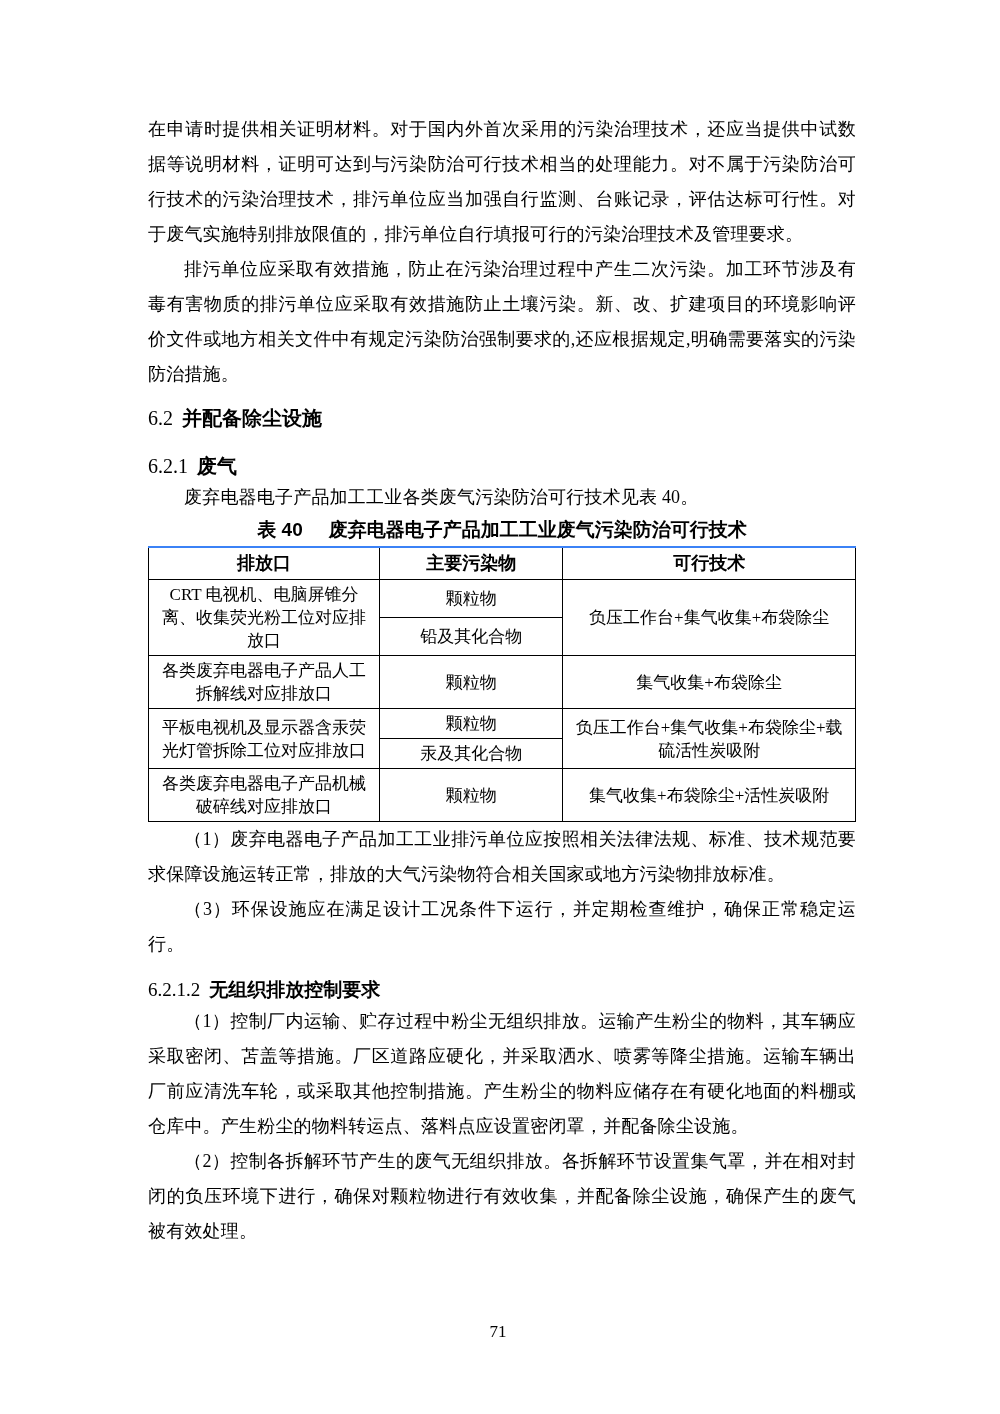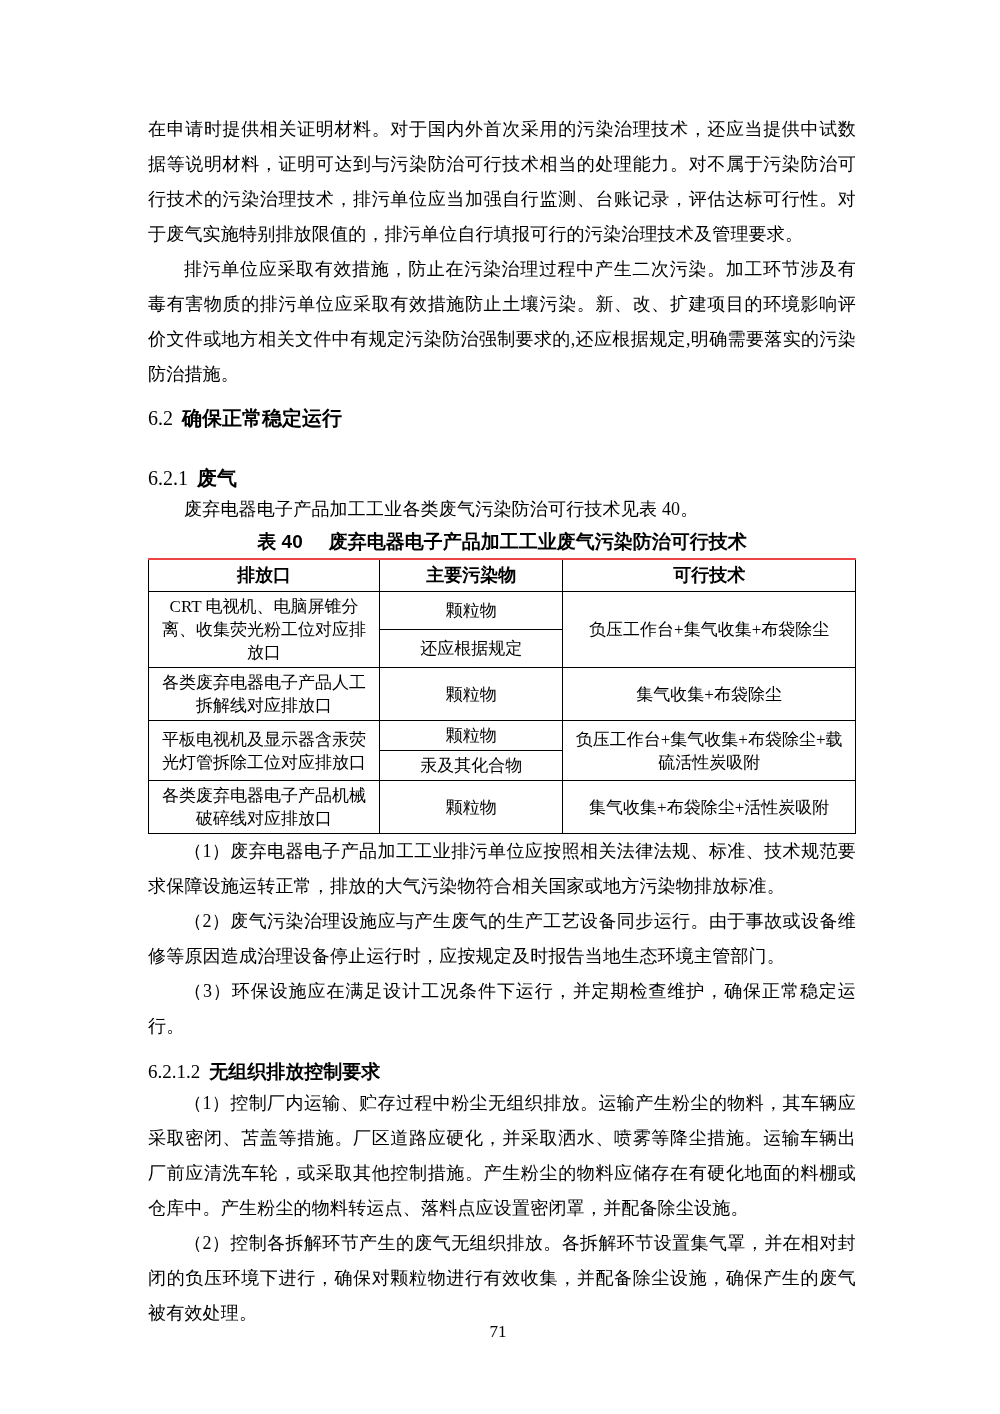--- a/index.html
+++ b/index.html
@@ -20,21 +20,21 @@
     line-height:35px;
     text-align:justify;
     letter-spacing:0.2px;
   }
   p.indent { text-indent:2em; }
 
   .heading { margin:0; font-size:20px; line-height:28px; }
   .heading .hnum  { font-family:"Liberation Serif","DejaVu Serif",serif; font-weight:normal; }
   .heading .htitle{ font-family:"Liberation Sans","DejaVu Sans",sans-serif; font-weight:bold; margin-left:9px; }
   .h62   { margin-top:12px; }
-  .h621  { margin-top:32px; }
+  .h621  { margin-top:20px; }
   .sub   { font-size:19px; }
   .h6211 { margin-top:14px; }
   .h6212 { margin-top:14px; }
   .intro { margin-top:6px; line-height:30px; }
 
   .caption {
     margin-top:2px;
     text-align:center;
     font-family:"Liberation Sans","DejaVu Sans",sans-serif;
     font-weight:bold;
@@ -53,42 +53,42 @@
     border:1px solid #000;
     text-align:center;
     vertical-align:middle;
     padding:3px 8px;
     line-height:23px;
   }
   table.tech th {
     font-family:"Liberation Sans","DejaVu Sans",sans-serif;
     font-weight:bold;
     font-size:18px;
-    border-top:2px solid #ef4444;
+    border-top:2px solid #3b82f6;
     padding:4px 8px;
   }
   .pageno {
     position:absolute;
     left:0; right:4px; bottom:70px;
     text-align:center;
     font-size:17px;
     line-height:24px;
   }
 </style>
 </head>
 <body>
 
 <div class="page">
 
   <p class="body">在申请时提供相关证明材料。对于国内外首次采用的污染治理技术，还应当提供中试数据等说明材料，证明可达到与污染防治可行技术相当的处理能力。对不属于污染防治可行技术的污染治理技术，排污单位应当加强自行监测、台账记录，评估达标可行性。对于废气实施特别排放限值的，排污单位自行填报可行的污染治理技术及管理要求。</p>
 
   <p class="body indent">排污单位应采取有效措施，防止在污染治理过程中产生二次污染。加工环节涉及有毒有害物质的排污单位应采取有效措施防止土壤污染。新、改、扩建项目的环境影响评价文件或地方相关文件中有规定污染防治强制要求的,还应根据规定,明确需要落实的污染防治措施。</p>
 
   <div class="heading h62">
-    <span class="hnum">6.2</span><span class="htitle">确保正常稳定运行</span>
+    <span class="hnum">6.2</span><span class="htitle">并配备除尘设施</span>
   </div>
 
   <div class="heading h621">
     <span class="hnum">6.2.1</span><span class="htitle">废气</span>
   </div>
 
   <p class="body indent intro">废弃电器电子产品加工工业各类废气污染防治可行技术见表 40。</p>
 
   <div class="caption">
     <span>表 40</span><span class="cap-title">废弃电器电子产品加工工业废气污染防治可行技术</span>
@@ -107,21 +107,21 @@
         <th>可行技术</th>
       </tr>
     </thead>
     <tbody>
       <tr>
         <td rowspan="2">CRT 电视机、电脑屏锥分离、收集荧光粉工位对应排放口</td>
         <td>颗粒物</td>
         <td rowspan="2">负压工作台+集气收集+布袋除尘</td>
       </tr>
       <tr>
-        <td>还应根据规定</td>
+        <td>铅及其化合物</td>
       </tr>
       <tr>
         <td>各类废弃电器电子产品人工拆解线对应排放口</td>
         <td>颗粒物</td>
         <td>集气收集+布袋除尘</td>
       </tr>
       <tr>
         <td rowspan="2">平板电视机及显示器含汞荧光灯管拆除工位对应排放口</td>
         <td>颗粒物</td>
         <td rowspan="2">负压工作台+集气收集+布袋除尘+载硫活性炭吸附</td>
@@ -132,21 +132,20 @@
       <tr>
         <td>各类废弃电器电子产品机械破碎线对应排放口</td>
         <td>颗粒物</td>
         <td>集气收集+布袋除尘+活性炭吸附</td>
       </tr>
     </tbody>
   </table>
 
 
   <p class="body indent">（1）废弃电器电子产品加工工业排污单位应按照相关法律法规、标准、技术规范要求保障设施运转正常，排放的大气污染物符合相关国家或地方污染物排放标准。</p>
-  <p class="body indent">（2）废气污染治理设施应与产生废气的生产工艺设备同步运行。由于事故或设备维修等原因造成治理设备停止运行时，应按规定及时报告当地生态环境主管部门。</p>
   <p class="body indent">（3）环保设施应在满足设计工况条件下运行，并定期检查维护，确保正常稳定运行。</p>
 
   <div class="heading sub h6212">
     <span class="hnum">6.2.1.2</span><span class="htitle">无组织排放控制要求</span>
   </div>
 
   <p class="body indent">（1）控制厂内运输、贮存过程中粉尘无组织排放。运输产生粉尘的物料，其车辆应采取密闭、苫盖等措施。厂区道路应硬化，并采取洒水、喷雾等降尘措施。运输车辆出厂前应清洗车轮，或采取其他控制措施。产生粉尘的物料应储存在有硬化地面的料棚或仓库中。产生粉尘的物料转运点、落料点应设置密闭罩，并配备除尘设施。</p>
   <p class="body indent">（2）控制各拆解环节产生的废气无组织排放。各拆解环节设置集气罩，并在相对封闭的负压环境下进行，确保对颗粒物进行有效收集，并配备除尘设施，确保产生的废气被有效处理。</p>
 
   <div class="pageno">71</div>

